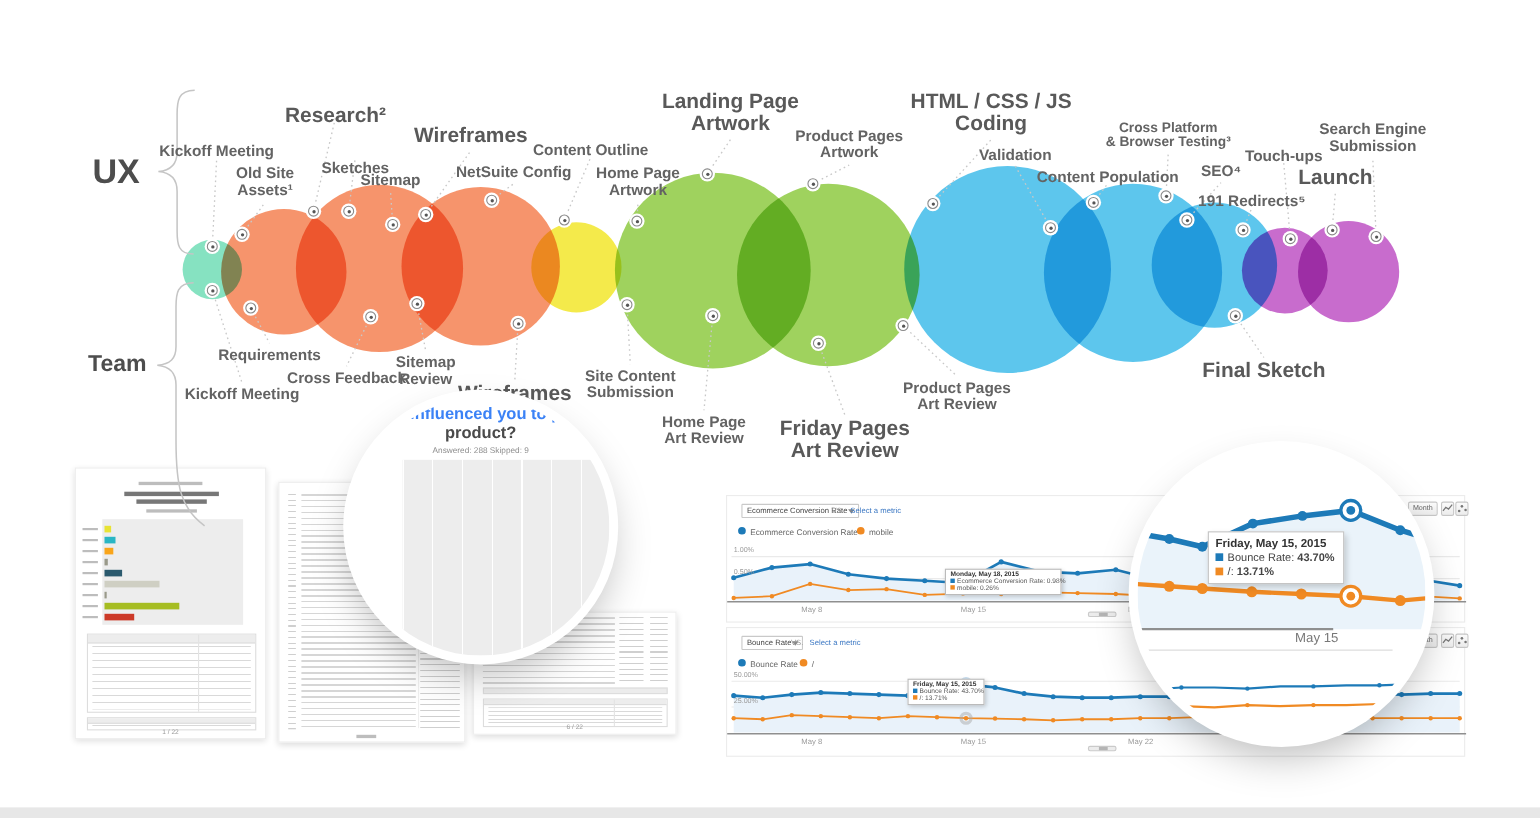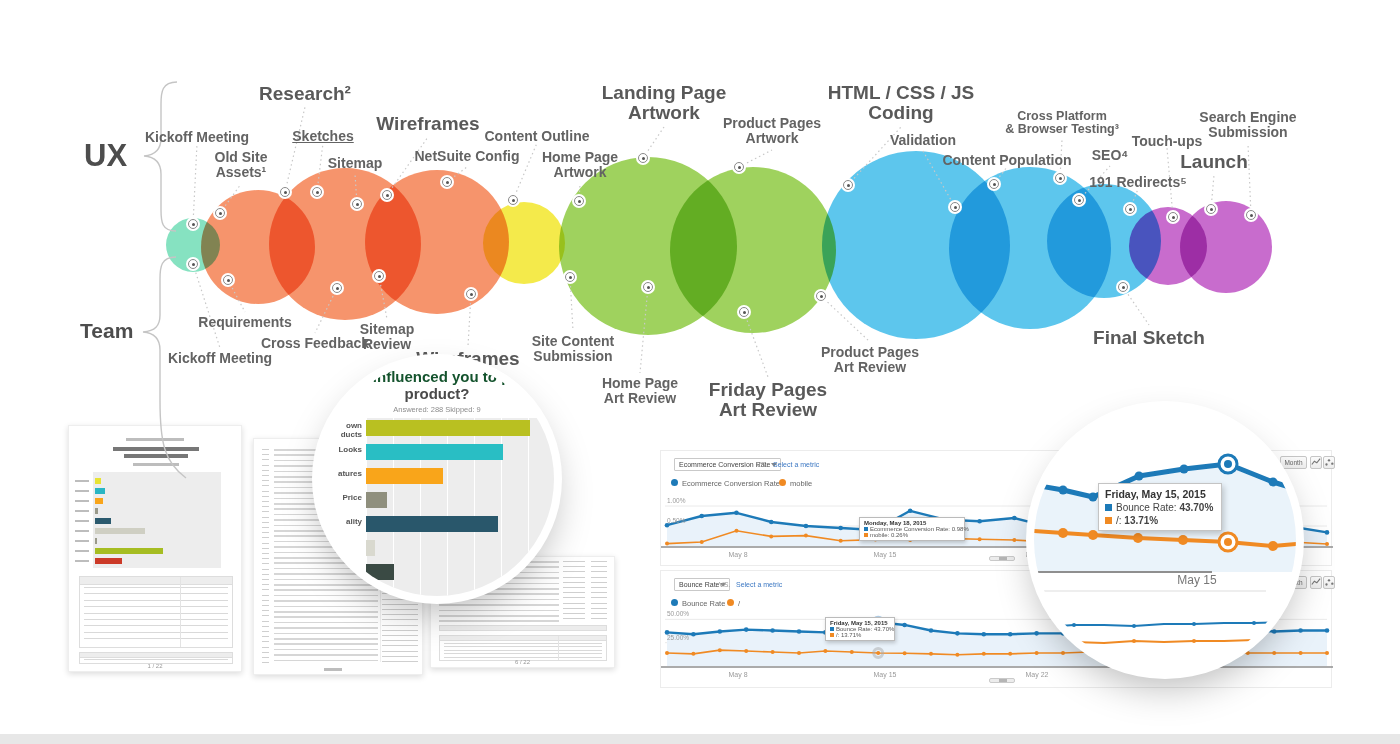--- a/index.html
+++ b/index.html
@@ -36,21 +36,21 @@
   .tbl .hdr { height:8px; background:#ededed; border-bottom:1px solid #ddd; }
   .tbl .body { position:absolute; left:4px; right:4px; top:10px; bottom:2px;
                background-image:repeating-linear-gradient(to bottom,#d9d9d9 0 1px,transparent 1px 6.4px); }
   .page-num { position:absolute; width:100%; text-align:center; font-size:6px; color:#999; }
   #doc1-plot { position:absolute; background:#ededed; }
 
   
   .mag { position:absolute; border-radius:50%; background:#fff; overflow:hidden;
          box-shadow:0 0 0 8px #fff, 0 16px 38px rgba(0,0,0,.28); z-index:8; }
   #sv-q1 { position:absolute; left:17px; top:6px; width:200px; text-align:center;
-           font-size:15px; font-weight:bold; color:#14532d; }
+           font-size:15px; font-weight:bold; color:#3b82f6; }
   #sv-q2 { position:absolute; left:17px; top:23px; width:200px; text-align:center;
            font-size:15px; font-weight:bold; color:#4a4a4a; }
   #sv-meta { position:absolute; left:17px; top:43px; width:200px; text-align:center; font-size:7.5px; color:#8d8d8d; }
   #sv-plot { position:absolute; left:46px; top:56px; width:188px; height:178px; background:#ededed;
              background-image:repeating-linear-gradient(90deg,#fff 0 1px,transparent 1px 27px); }
   .sv-label { position:absolute; left:0; width:42px; text-align:right; font-size:8px; font-weight:bold;
               color:#555; white-space:pre-line; line-height:1.1; }
   .sv-bar { position:absolute; left:46px; height:16px; }
 
   
@@ -145,25 +145,25 @@
   <div id="milestones">
       <div class="ms-label sm" style="left:197px;top:130px;">Kickoff Meeting</div>
       <div class="marker" style="left:188px;top:219px;">
         <i></i>
       </div>
       <div class="ms-label md" style="left:241px;top:150px;">Old Site
 Assets¹</div>
       <div class="marker" style="left:215px;top:208px;">
         <i></i>
       </div>
-      <div class="ms-label lg" style="left:305px;top:84px;">Research²</div>
+      <div class="ms-label lg" style="left:305px;top:96px;">Research²</div>
       <div class="marker" style="left:280px;top:187px;">
         <i></i>
       </div>
-      <div class="ms-label sm" style="left:323px;top:129px;text-decoration:underline;">Sketches</div>
+      <div class="ms-label sm" style="left:323px;top:145px;">Sketches</div>
       <div class="marker" style="left:312px;top:187px;">
         <i></i>
       </div>
       <div class="ms-label md" style="left:355px;top:156px;">Sitemap</div>
       <div class="marker" style="left:352px;top:199px;">
         <i></i>
       </div>
       <div class="ms-label lg" style="left:428px;top:114px;">Wireframes</div>
       <div class="marker" style="left:382px;top:190px;">
         <i></i>
@@ -334,35 +334,20 @@
       <div style="position:absolute;left:118px;top:0;bottom:0;width:1px;background:#e3e3e3;"></div>
     </div>
     <div class="page-num" style="bottom:2px;">6 / 22</div>
   </div>
 
   <div class="mag" id="survey-mag" style="left:320px;top:362px;width:234px;height:234px;">
     <div id="sv-q1">t influenced you to p</div>
     <div id="sv-q2">product?</div>
     <div id="sv-meta">Answered: 288    Skipped: 9</div>
     <div id="sv-plot"></div>
-    <div id="sv-rows" style="position:absolute;left:0;top:56px;width:234px;height:178px;">
-        <div class="sv-label" style="top:4px;">own
-ducts</div>
-        <div class="sv-bar" style="top:2px;width:164px;background:#b9c021;"></div>
-        <div class="sv-label" style="top:28px;">Looks</div>
-        <div class="sv-bar" style="top:26px;width:137px;background:#29bec4;"></div>
-        <div class="sv-label" style="top:52px;">atures</div>
-        <div class="sv-bar" style="top:50px;width:77px;background:#f9a51a;"></div>
-        <div class="sv-label" style="top:76px;">Price</div>
-        <div class="sv-bar" style="top:74px;width:21px;background:#8f8f7d;"></div>
-        <div class="sv-label" style="top:100px;">ality</div>
-        <div class="sv-bar" style="top:98px;width:132px;background:#29576b;"></div>
-        <div class="sv-bar" style="top:122px;width:9px;background:#d9d9cf;"></div>
-        <div class="sv-bar" style="top:146px;width:28px;background:#3a4a44;"></div>
-      </div>
   </div>
 
   <div class="ga-panel" id="panel1" style="left:660px;top:450px;height:116px;">
     <div class="ga-select" style="left:13px;top:7px;">
       <span>Ecommerce Conversion Rate</span><span class="caret"></span>
     </div>
     <div class="ga-vs" style="left:95px;top:10px;">VS.</div>
     <div class="ga-link" style="left:112px;top:10px;">Select a metric</div>
     <span class="lg-dot" style="left:10px;top:28px;background:#1d7ab8;"></span>
     <span class="lg-txt" style="left:21px;top:28px;">Ecommerce Conversion Rate</span>

